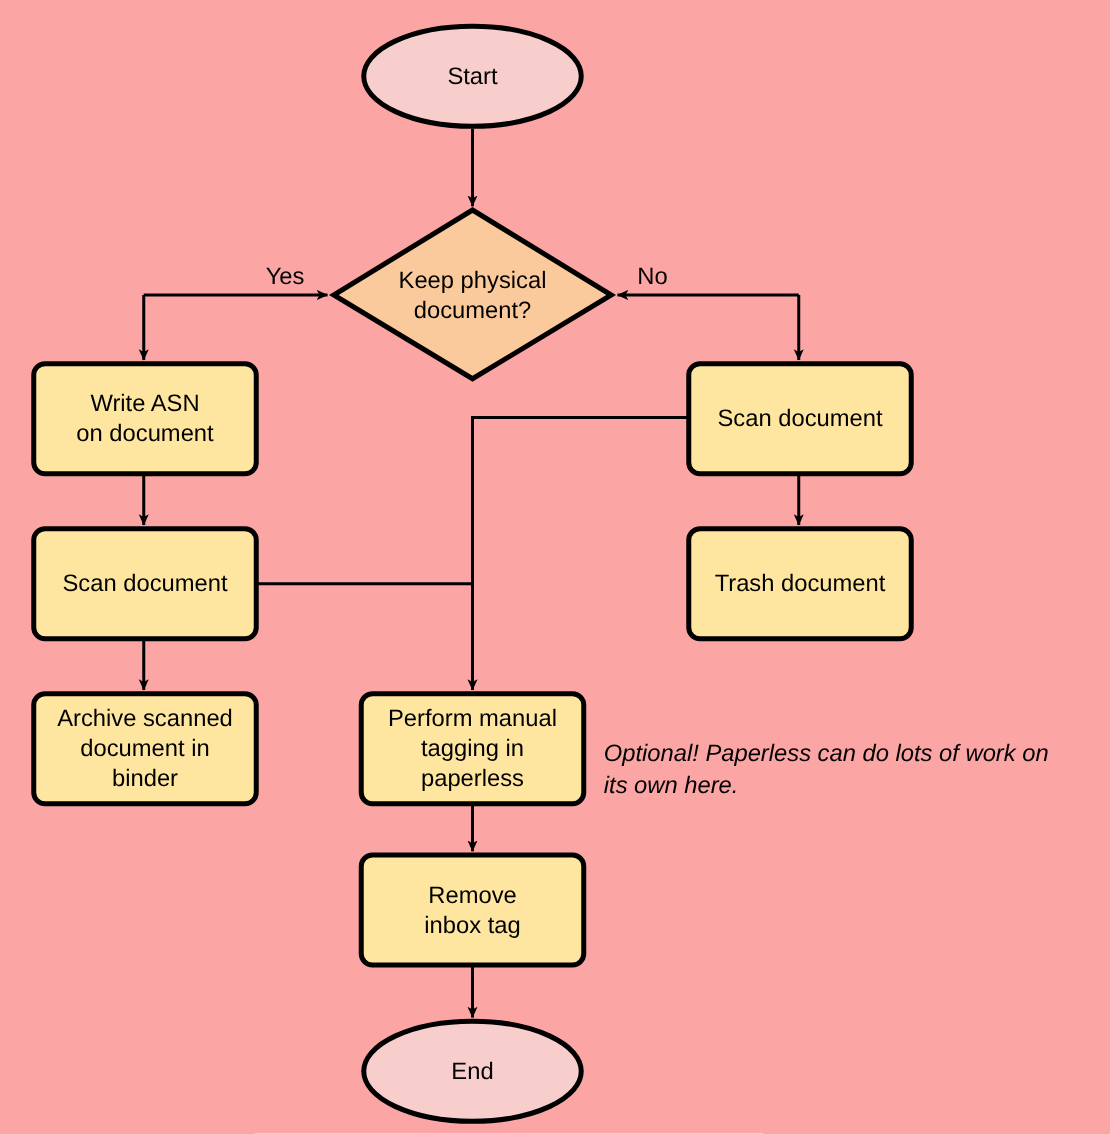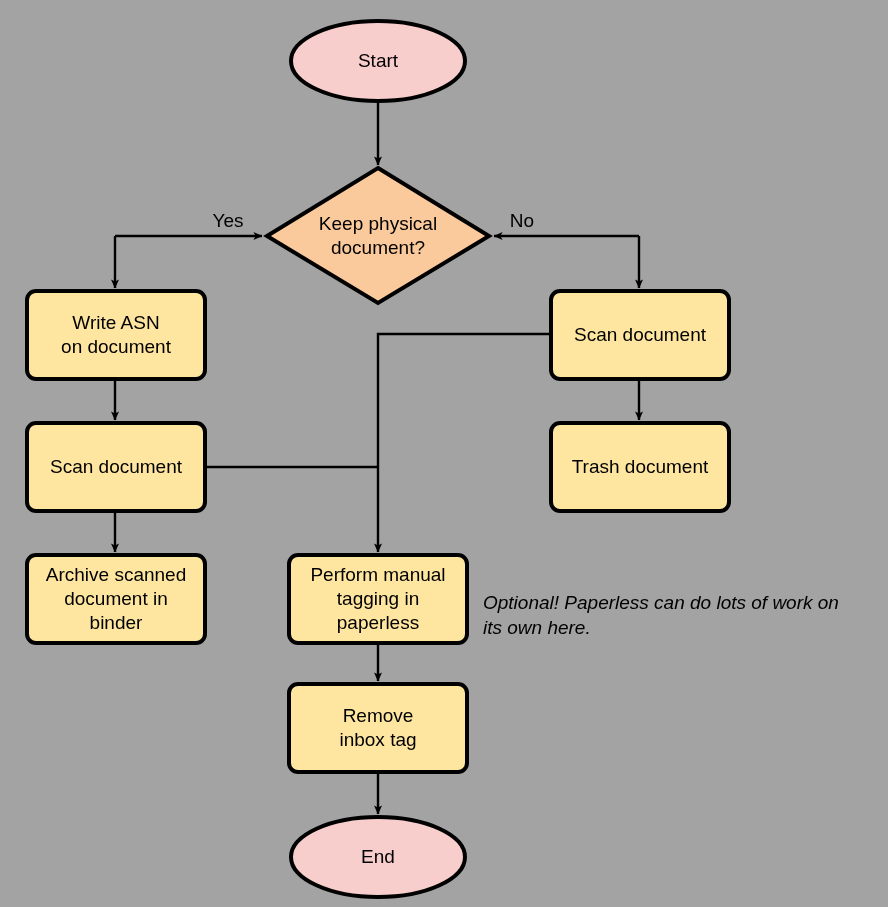--- a/index.html
+++ b/index.html
@@ -11,21 +11,21 @@
   body {
     width: 888px;
     height: 907px;
     font-family: "Liberation Sans", sans-serif;
     overflow: hidden;
   }
   #flowchart-root {
     position: relative;
     width: 888px;
     height: 907px;
-    background: #a3a3a3;
+    background: #fca5a5;
   }
   svg.diagram-canvas {
     position: absolute;
     top: 0;
     left: 0;
     width: 888px;
     height: 907px;
     display: block;
   }
   .node-label {

